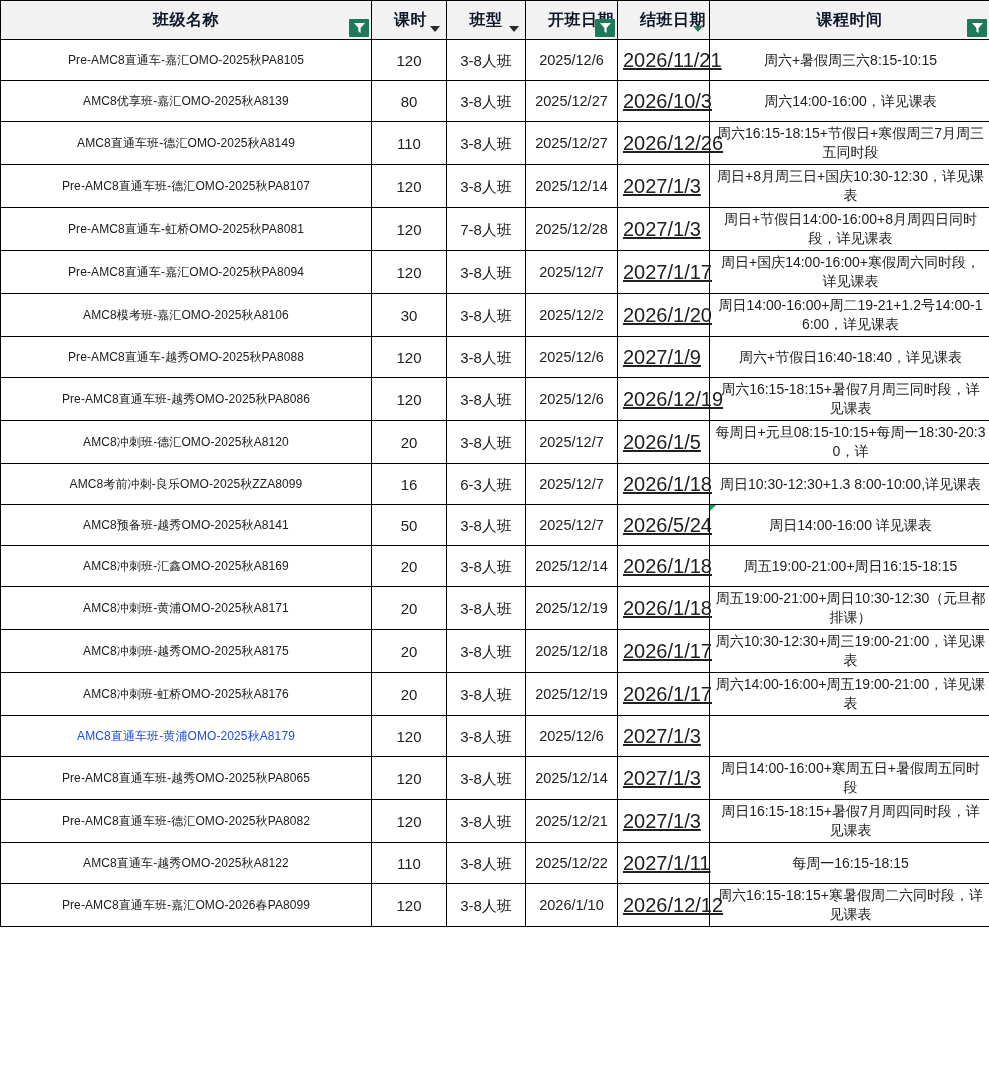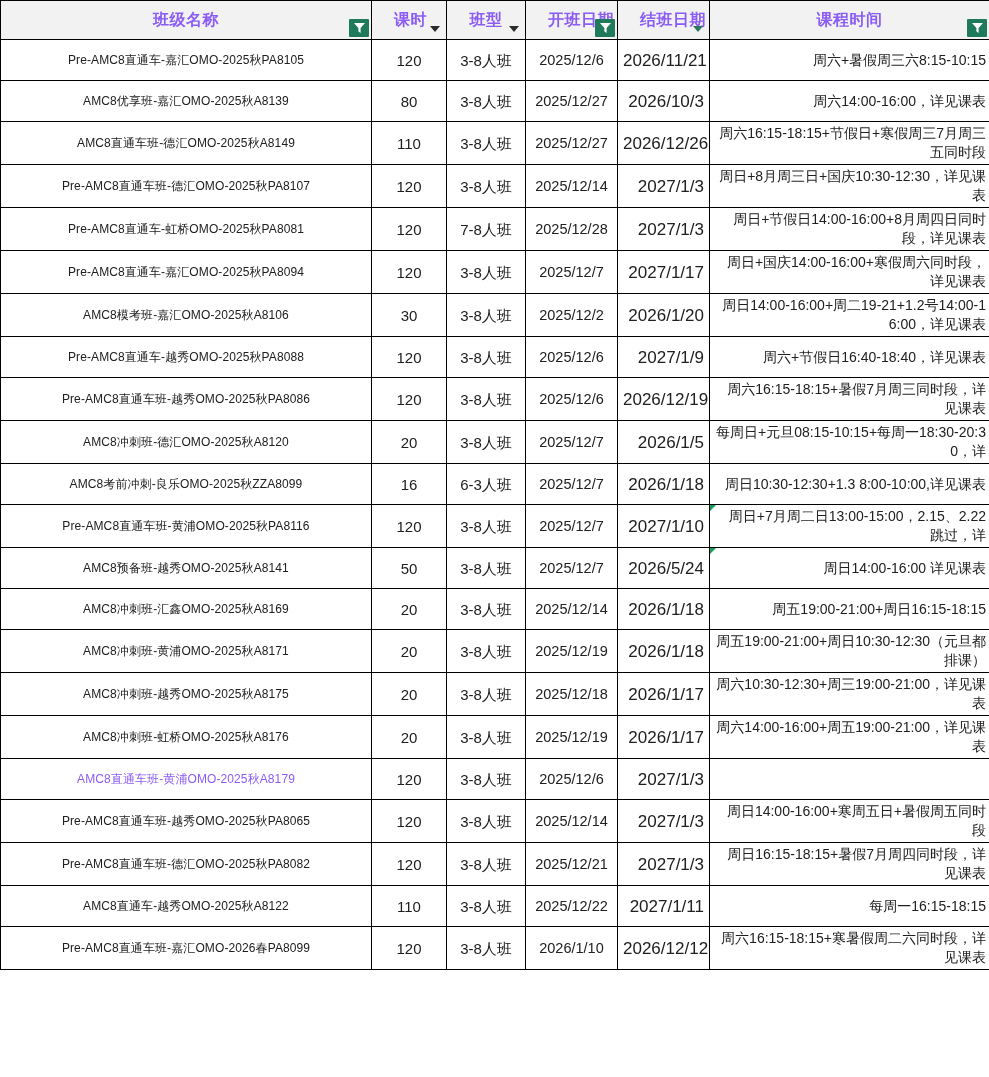--- a/index.html
+++ b/index.html
@@ -40,21 +40,21 @@
 
   
   thead th {
     background: #f2f2f2;
     height: 38px;
     position: relative;
     font-weight: bold;
     font-size: 16px;
     letter-spacing: 0.5px;
     text-align: center;
-    color: #8b5cf6;
+    color: #0f172a;
   }
   thead th .hlabel {
     display: block;
     line-height: 38px;
     padding: 0 22px;
     white-space: nowrap;
     overflow: hidden;
   }
   
   .filter-icon {
@@ -90,30 +90,30 @@
   }
   tbody td .cellpad {
     display: block;
     padding: 2px 5px;
   }
   td.name    { text-align: center; }
   td.name .cellpad { font-size: 12px; letter-spacing: 0.1px; }
   td.hours   { text-align: center; font-size: 15px; }
   td.type    { text-align: center; font-size: 15px; }
   td.start   { text-align: center; font-size: 14.5px; }
-  td.end     { text-align: right; font-size: 17px; }
-  td.time    { text-align: right; }
+  td.end     { text-align: left; font-size: 20px; text-decoration: underline; }
+  td.time    { text-align: center; }
   td.time .cellpad {
     font-size: 14px;
     line-height: 19px;
     padding: 2px 3px 2px 5px;
     word-break: break-all;
     overflow: hidden;
   }
-  tr.highlight td.name .cellpad { color: #8b5cf6; }
+  tr.highlight td.name .cellpad { color: #1d4ed8; }
 
   
   td.flagged { position: relative; }
   td.flagged::before {
     content: "";
     position: absolute;
     left: 0; top: 0;
     width: 0; height: 0;
     border-left: 6px solid #14a05a;
     border-bottom: 6px solid transparent;
@@ -401,40 +401,20 @@
           </td>
           <td class="end">
             <span class="cellpad">2026/1/18</span>
           </td>
           <td class="time">
             <span class="cellpad">周日10:30-12:30+1.3 8:00-10:00,详见课表</span>
           </td>
         </tr>
         <tr>
           <td class="name">
-            <span class="cellpad">Pre-AMC8直通车班-黄浦OMO-2025秋PA8116</span>
-          </td>
-          <td class="hours">
-            <span class="cellpad">120</span>
-          </td>
-          <td class="type">
-            <span class="cellpad">3-8人班</span>
-          </td>
-          <td class="start">
-            <span class="cellpad">2025/12/7</span>
-          </td>
-          <td class="end">
-            <span class="cellpad">2027/1/10</span>
-          </td>
-          <td class="time flagged">
-            <span class="cellpad">周日+7月周二日13:00-15:00，2.15、2.22跳过，详</span>
-          </td>
-        </tr>
-        <tr>
-          <td class="name">
             <span class="cellpad">AMC8预备班-越秀OMO-2025秋A8141</span>
           </td>
           <td class="hours">
             <span class="cellpad">50</span>
           </td>
           <td class="type">
             <span class="cellpad">3-8人班</span>
           </td>
           <td class="start">
             <span class="cellpad">2025/12/7</span>

